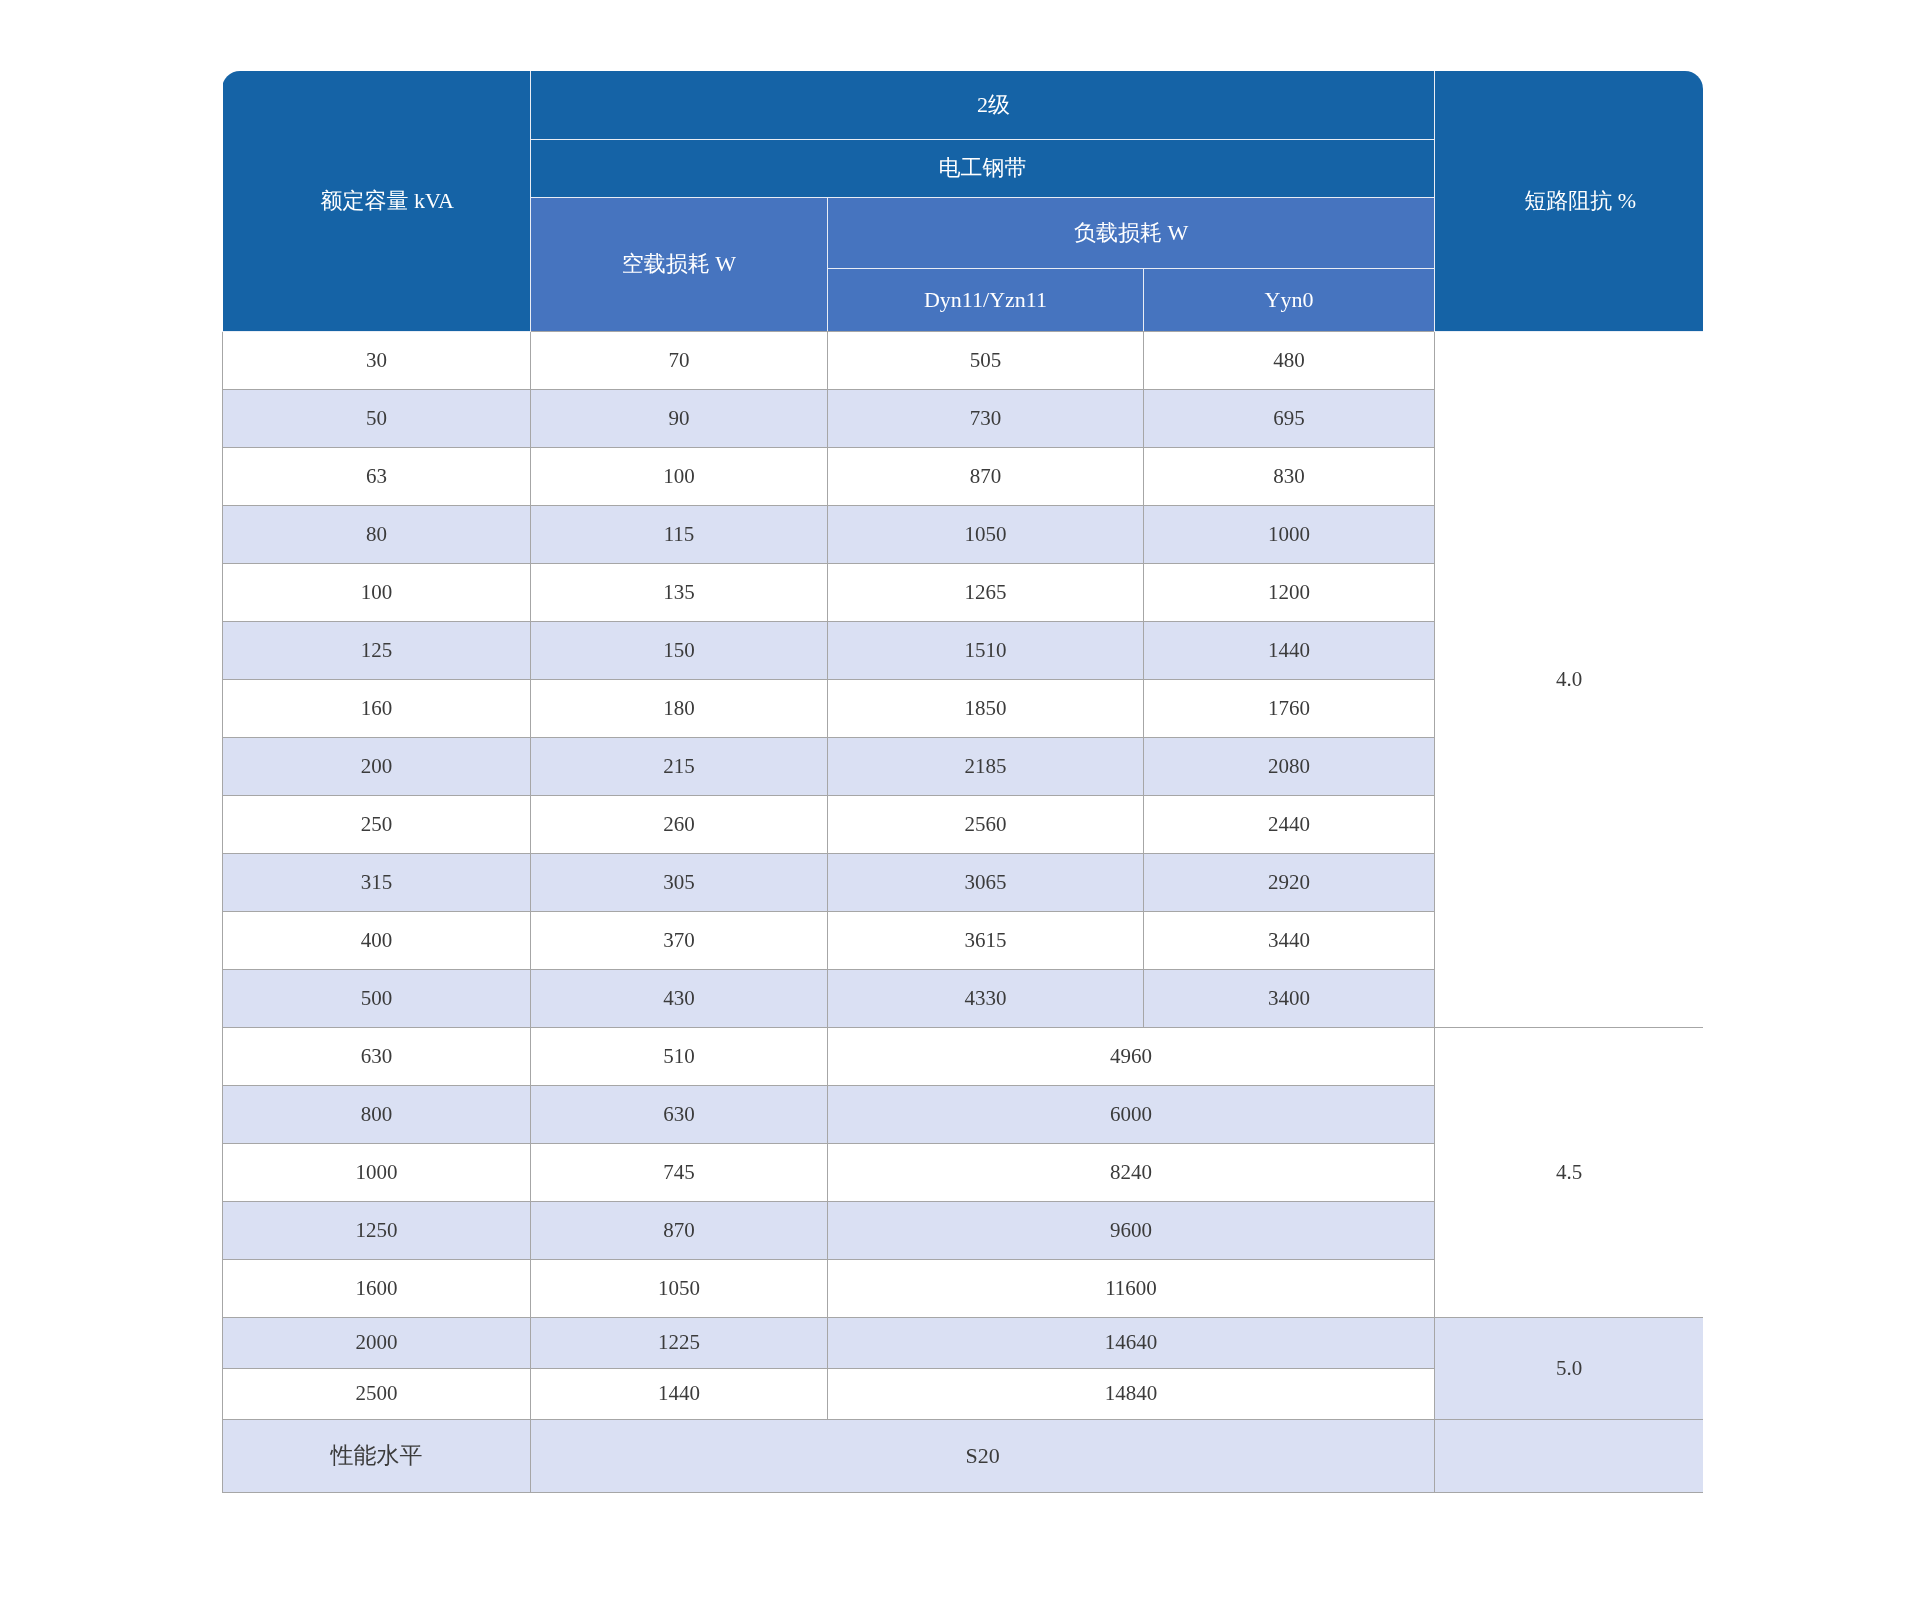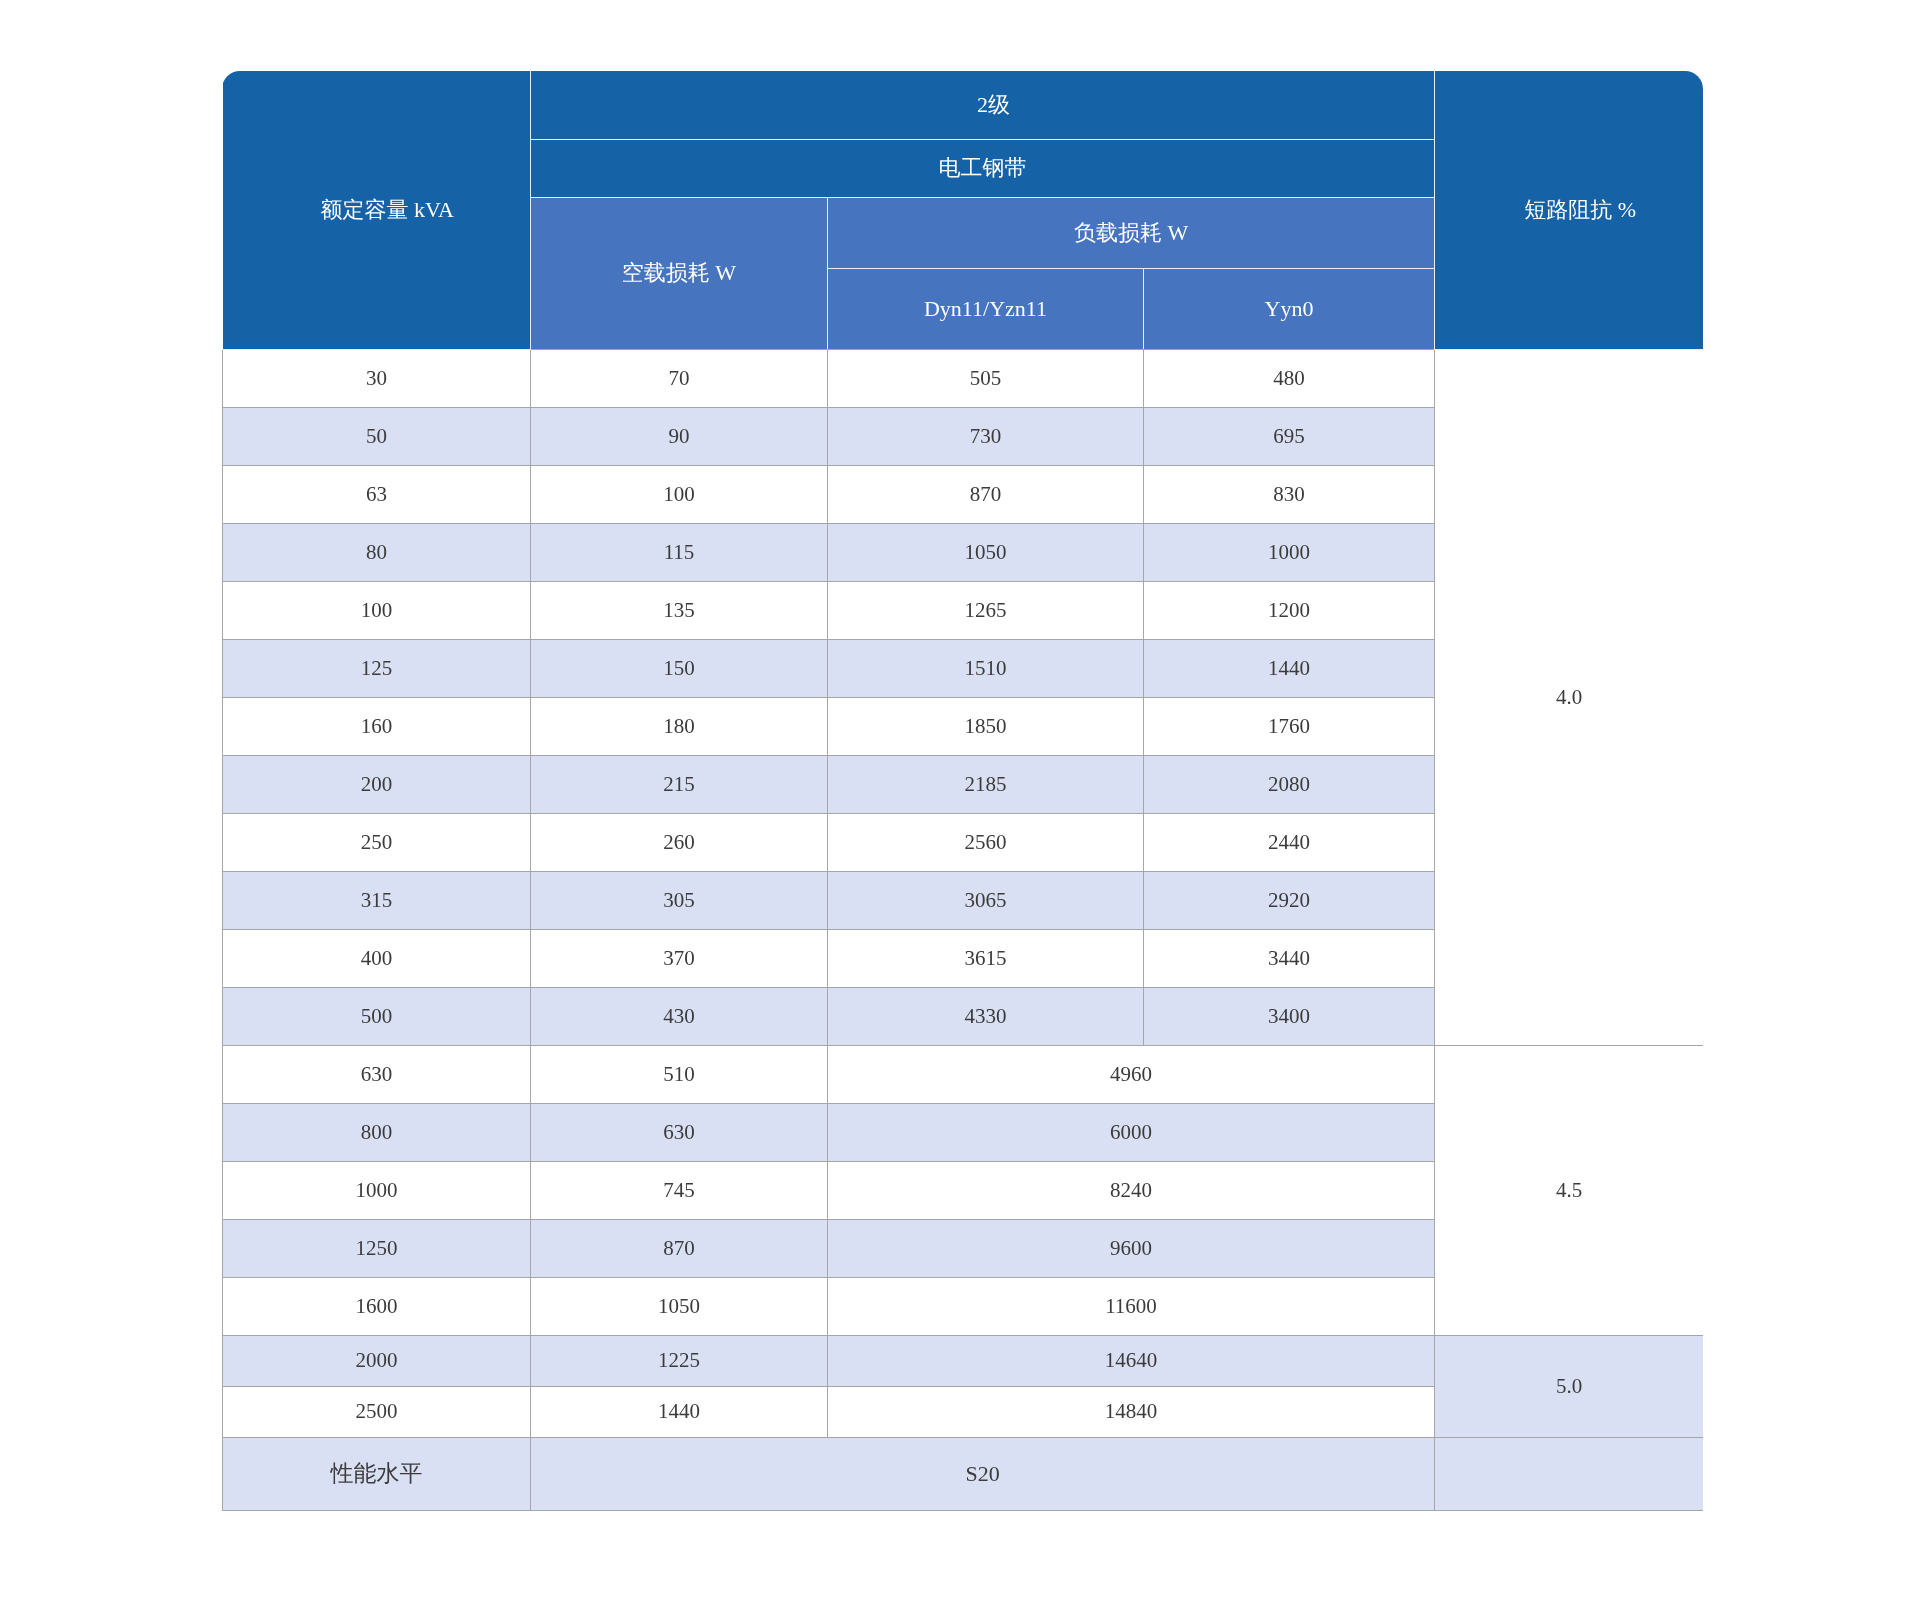--- a/index.html
+++ b/index.html
@@ -17,21 +17,21 @@
   td,th{text-align:center;vertical-align:middle;font-weight:normal;overflow:hidden;}
   
   thead th{
     background:var(--dark);color:var(--header-text);font-size:22px;
     border:1px solid var(--header-sep);
   }
   thead th.sub{background:var(--medium);}
   thead tr.h1 th{height:68px;padding-left:22px;}
   thead tr.h2 th{height:58px;}
   thead tr.h3 th{height:71px;}
-  thead tr.h4 th{height:81px;}
+  thead tr.h4 th{height:63px;}
   thead tr.h4 th, thead th.rs2{border-bottom:1px solid var(--border);}
   thead th.corner-l{border-left:none;border-top:none;}
   thead th.corner-r{border-right:none;border-top:none;}
   thead tr.h1 th.mid{border-top:none;}
   
   tbody td{
     font-size:21px;height:58px;
     border:1px solid var(--border);background:var(--row-white);
   }
   tbody tr.alt td{background:var(--row-alt);margin-left:13px;}

